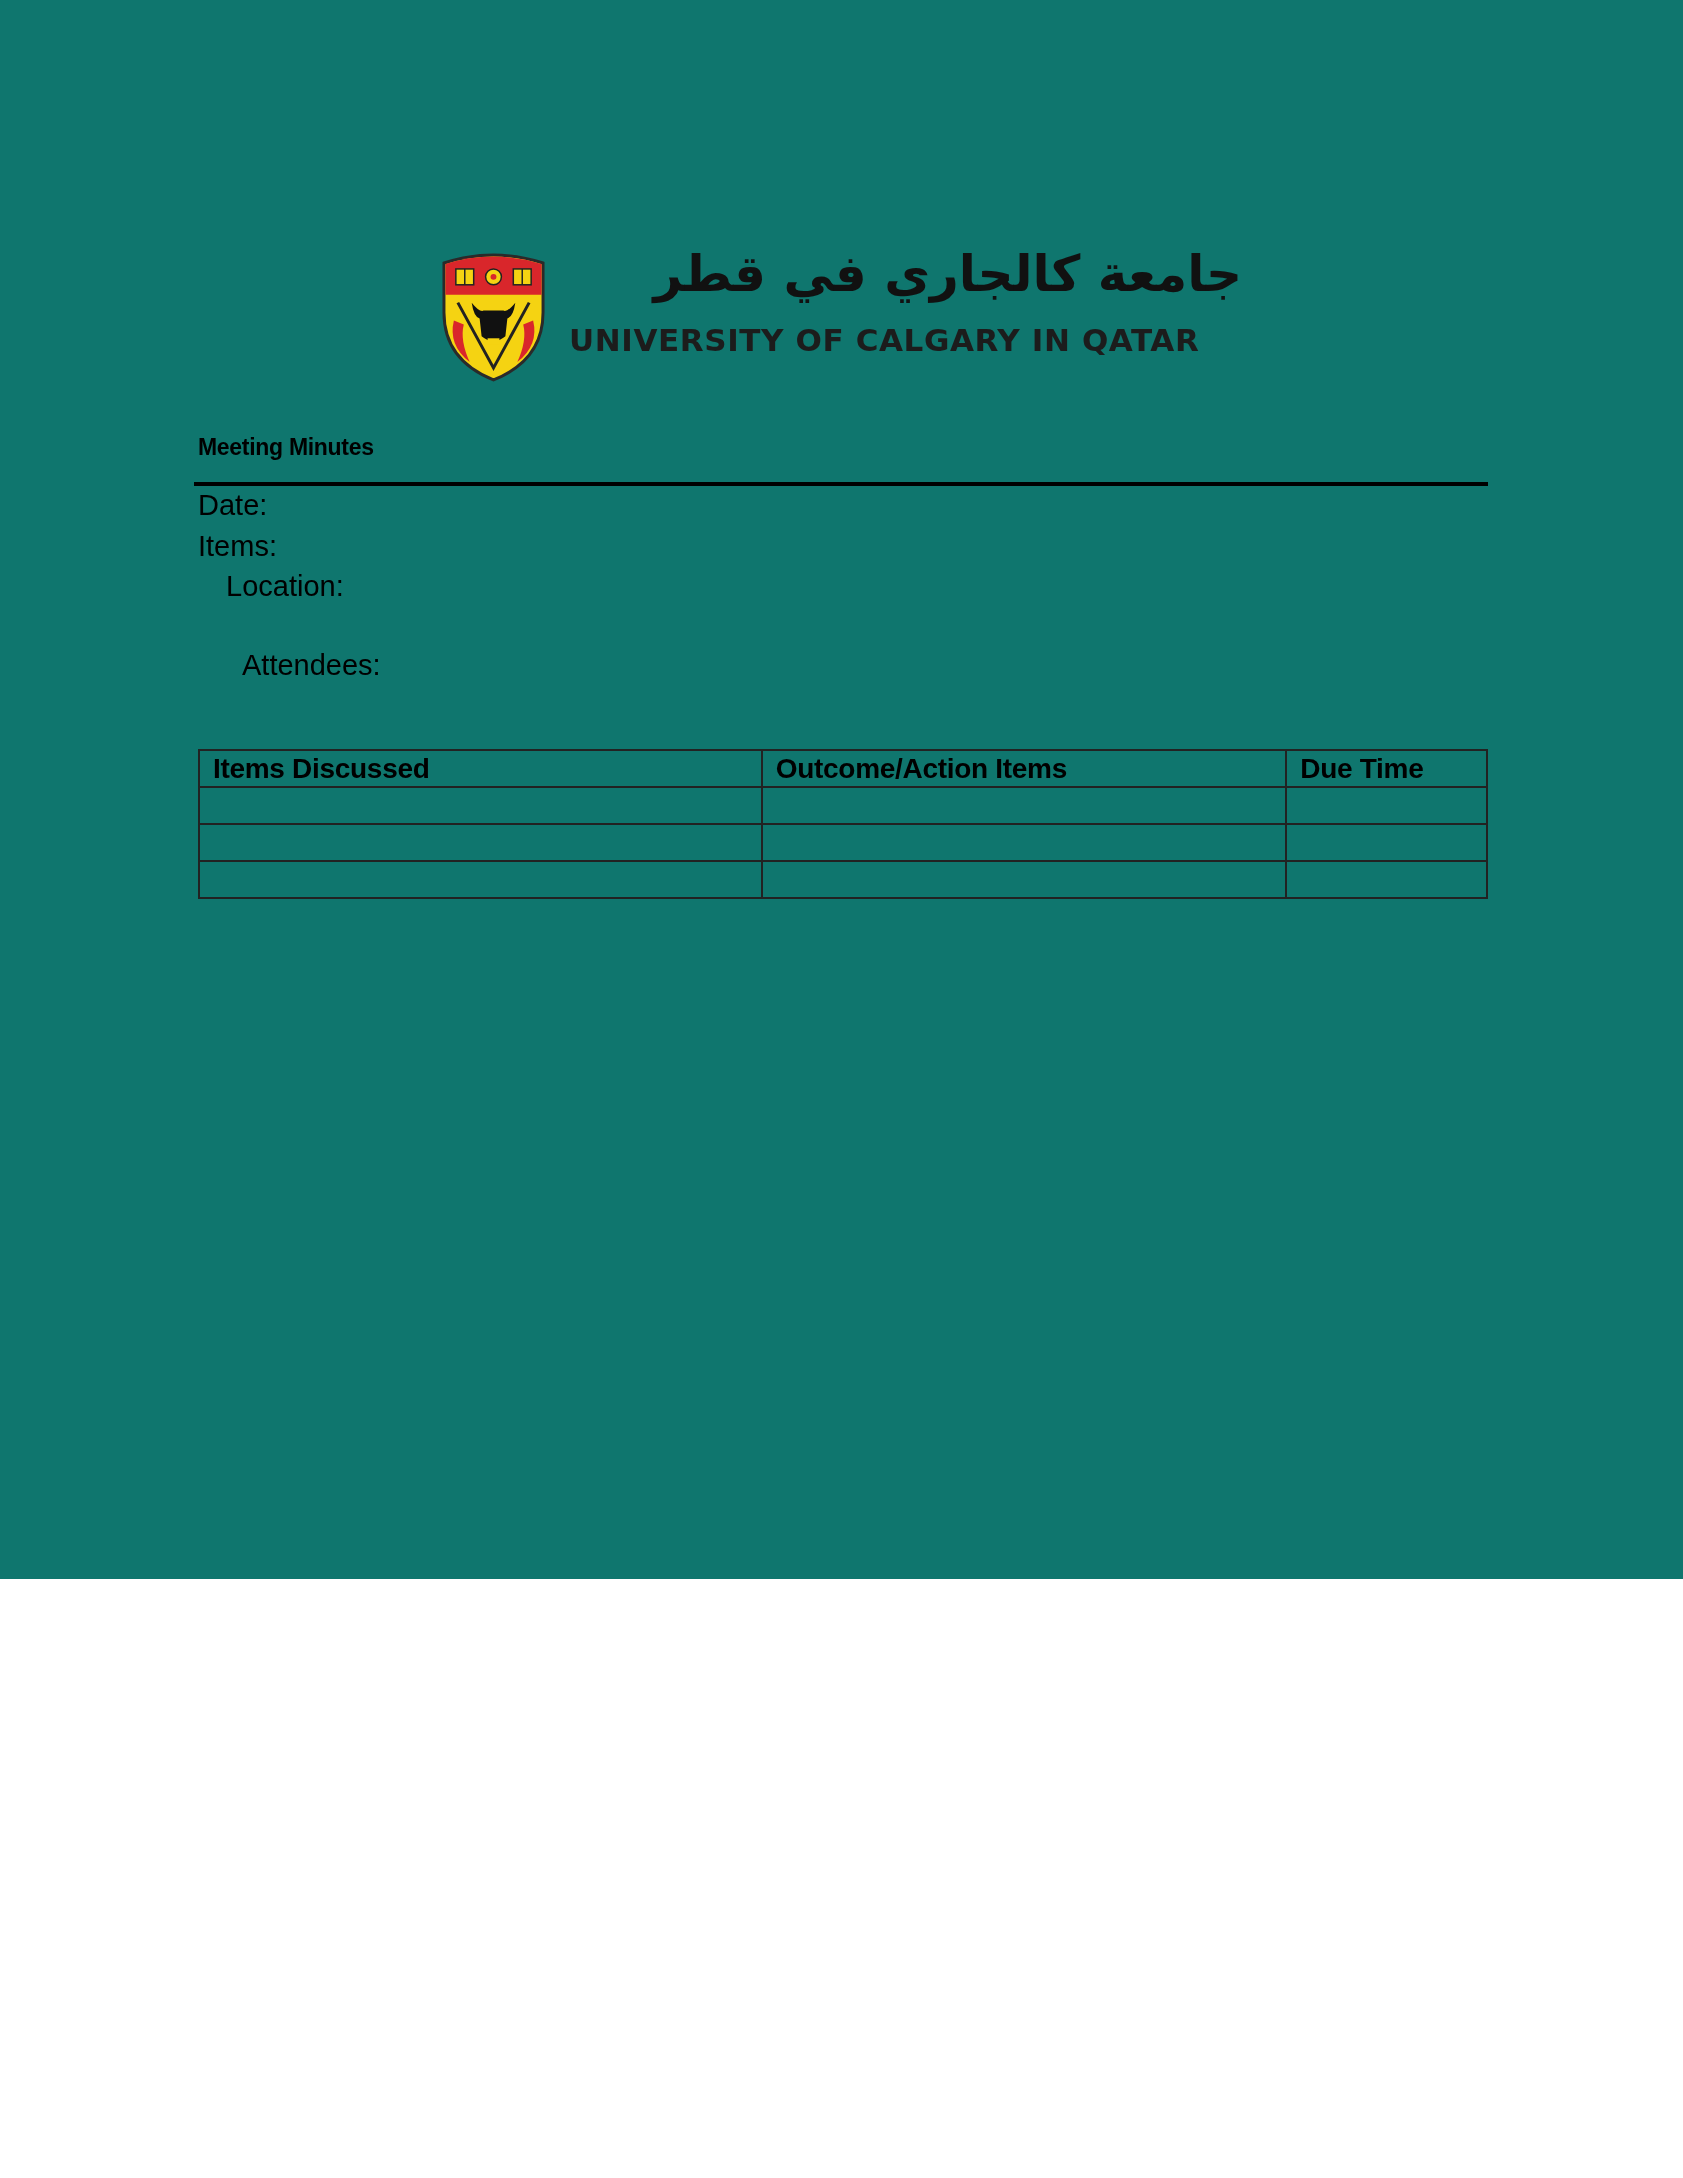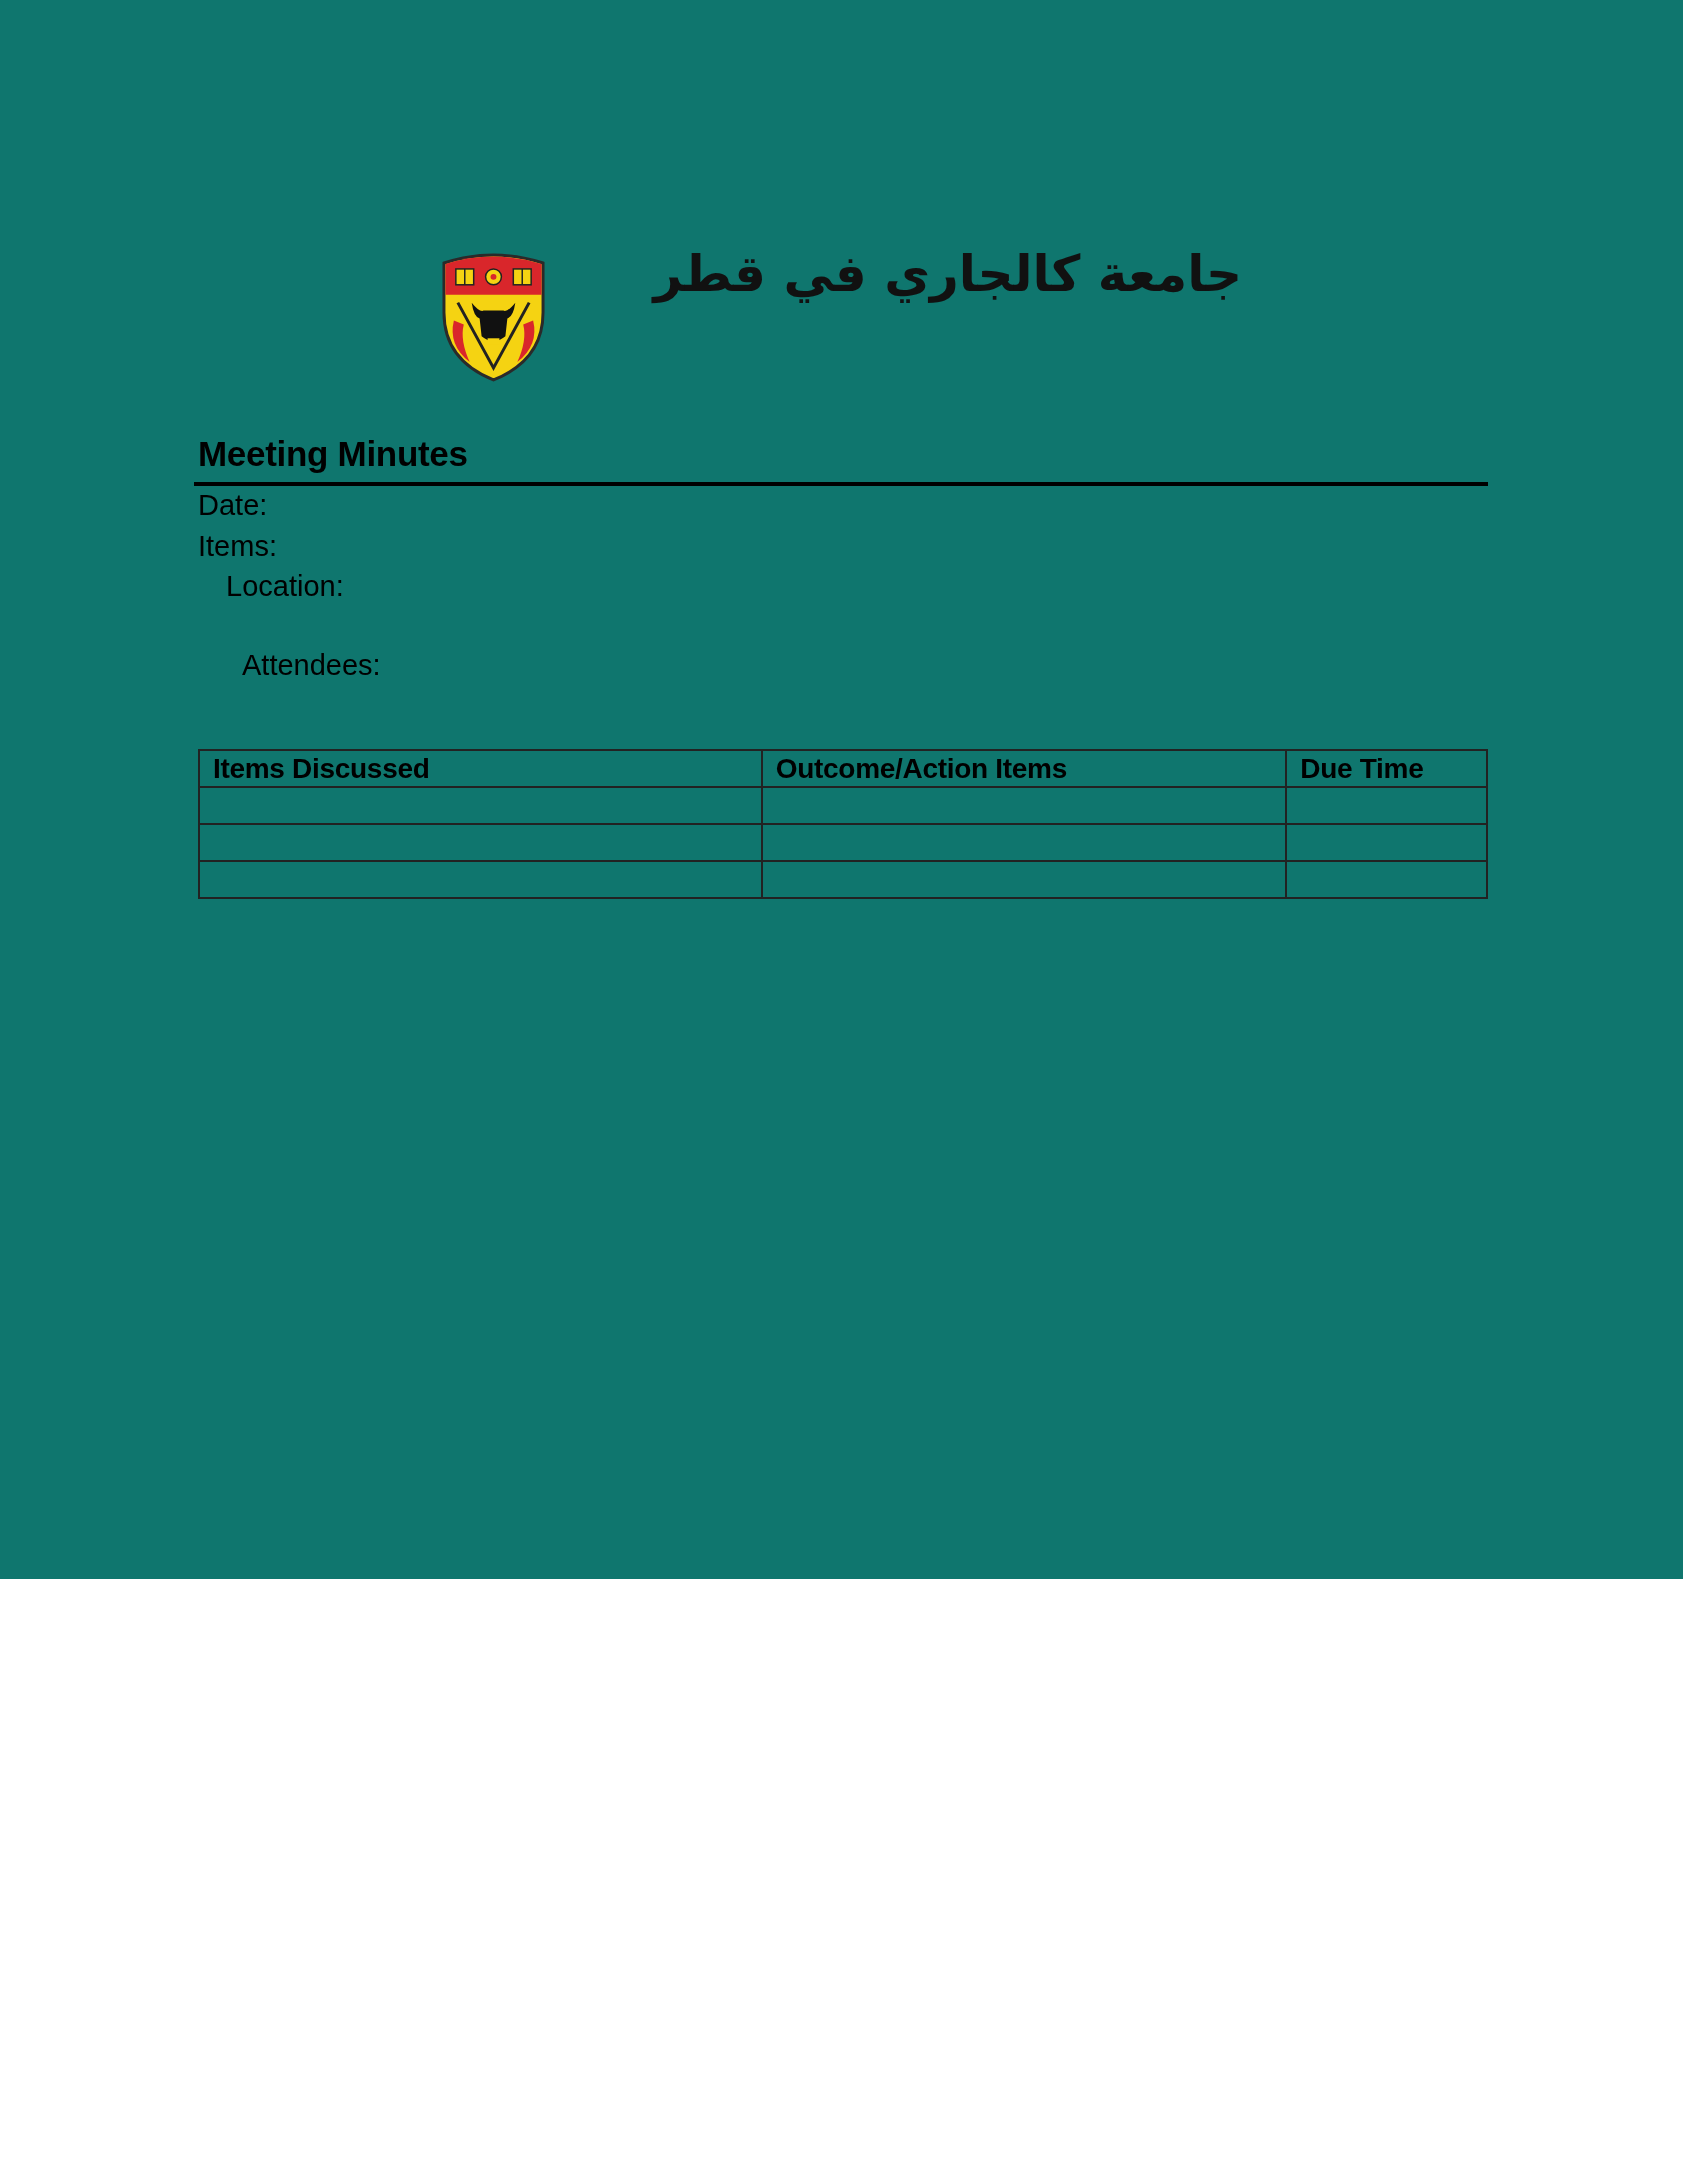--- a/index.html
+++ b/index.html
@@ -12,21 +12,21 @@
   .crest { position: absolute; left: 0; top: 0; width: 107px; height: 131px; }
   .arabic { position: absolute; left: 127px; top: -6px; width: 675px; height: 69px;
             font-family: "DejaVu Sans", sans-serif; font-weight: bold; font-size: 50px;
             direction: rtl; text-align: right; letter-spacing: 2px; color: #111; white-space: nowrap; }
   .english { position: absolute; left: 129px; top: 71px; width: 673px; height: 40px;
              font-family: "DejaVu Sans", sans-serif; font-weight: bold; font-size: 31px;
              letter-spacing: 0.6px; color: #1c1c1c; white-space: nowrap; }
 
   
   .title { position: absolute; left: 198px; top: 434px; font-family: "Liberation Sans", sans-serif;
-           font-weight: bold; font-size: 35px; letter-spacing: -0.3px; }
+           font-weight: bold; font-size: 23px; letter-spacing: -0.3px; }
   .rule { position: absolute; left: 194px; top: 482px; width: 1294px; height: 4px; background: #000; }
 
   .field { position: absolute; left: 198px; font-size: 29px; font-family: Liberation Sans, sans-serif; }
   .f-date { top: 489px; }
   .f-time { top: 530px; }
   .f-location { top: 570px; margin-left: 28px; }
   .f-attendees { top: 649px; margin-left: 44px; }
 
   
   .minutes-table { position: absolute; left: 198px; top: 749px; border-collapse: collapse;
@@ -54,20 +54,21 @@
       <line x1="83" y1="18" x2="83" y2="34" stroke="#222" stroke-width="1.5"></line>
       <circle cx="54" cy="26" r="8" fill="#f5d312" stroke="#222" stroke-width="1.5"></circle>
       <circle cx="54" cy="26" r="3" fill="#d9262b"></circle>
       <path d="M18 52 L54 118 L90 52" fill="none" stroke="#222" stroke-width="3"></path>
       <path d="M14 70 Q8 95 30 112 Q20 90 24 74 Z" fill="#d9262b"></path>
       <path d="M94 70 Q100 95 78 112 Q88 90 84 74 Z" fill="#d9262b"></path>
       <path d="M32 52 Q40 62 44 60 L64 60 Q68 62 76 52 Q74 66 68 68 L66 86 Q54 96 42 86 L40 68 Q34 66 32 52 Z" fill="#111"></path>
       <rect x="48" y="88" width="12" height="6" fill="#f5d312"></rect>
     </svg>
     <div class="arabic">جامعة كالجاري في قطر</div>
+    <div class="english">UNIVERSITY OF CALGARY IN QATAR</div>
   </div>
 
   <div class="title">Meeting Minutes</div>
   <div class="rule"></div>
 
   <div class="field f-date">Date:</div>
   <div class="field f-time">Items:</div>
   <div class="field f-location">Location:</div>
   <div class="field f-attendees">Attendees:</div>
 

